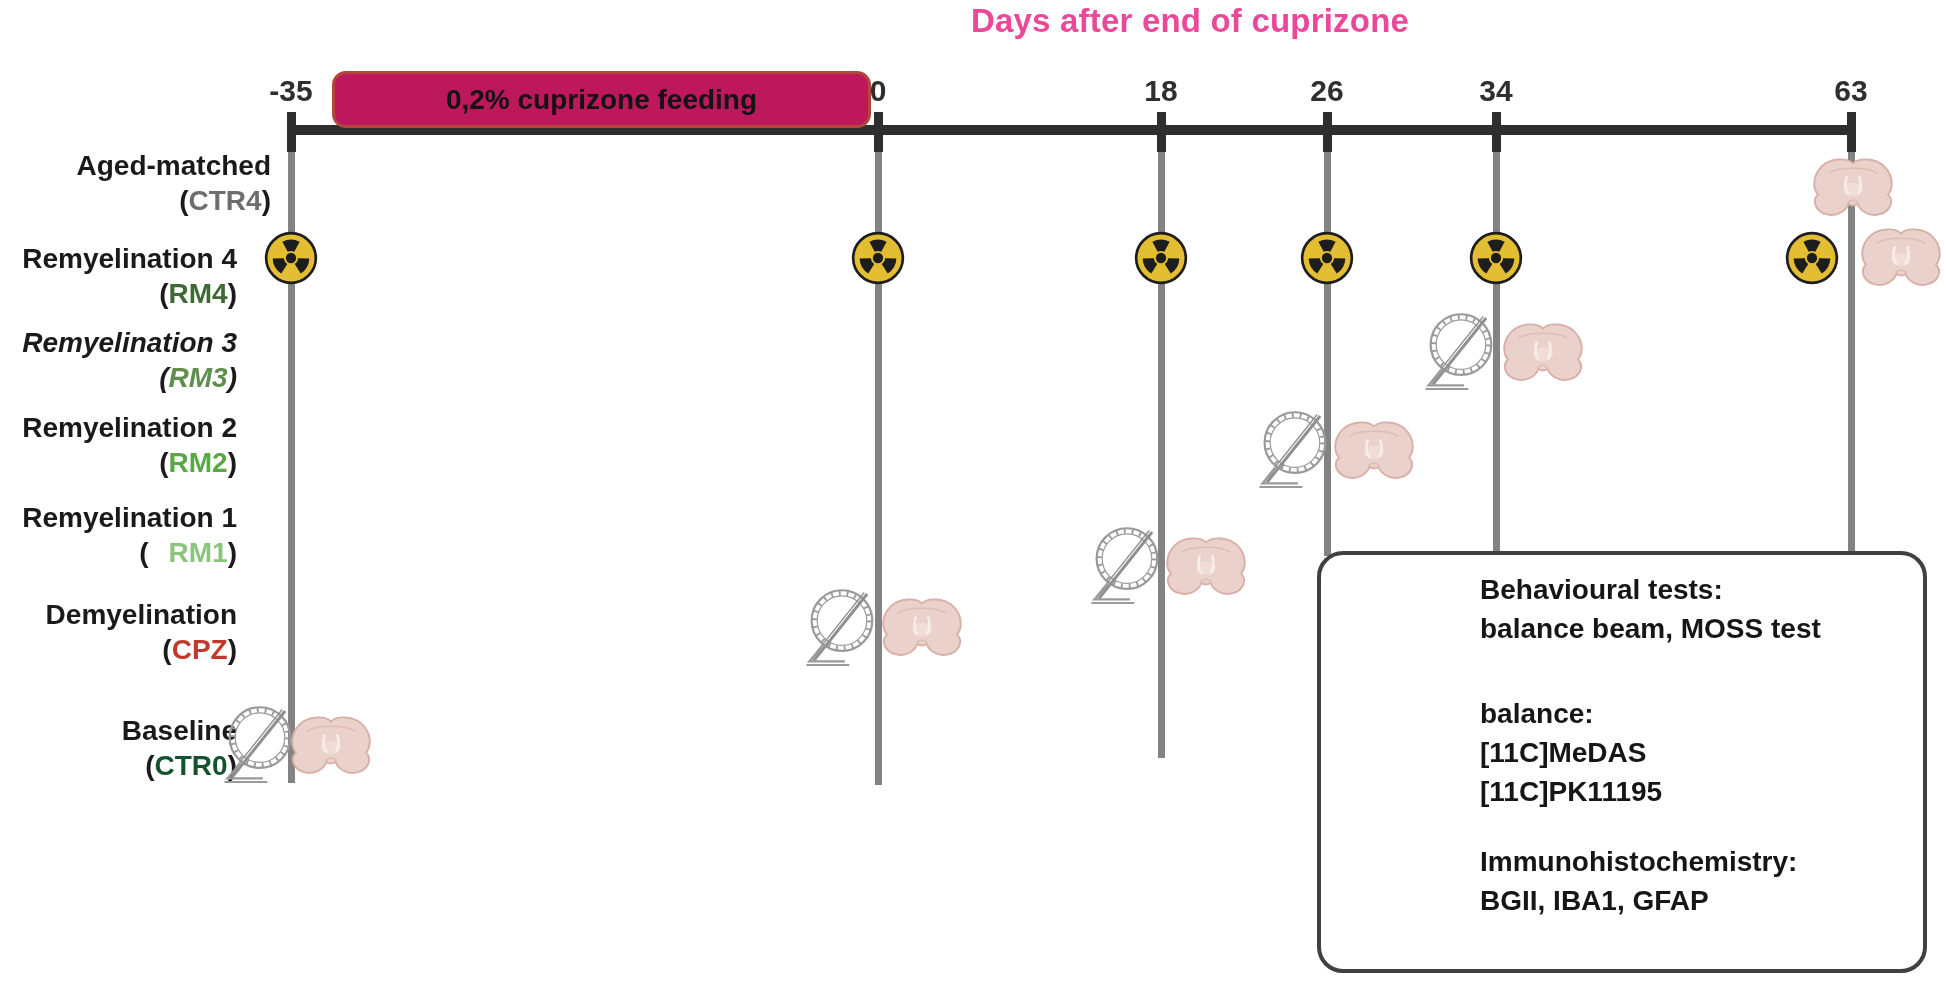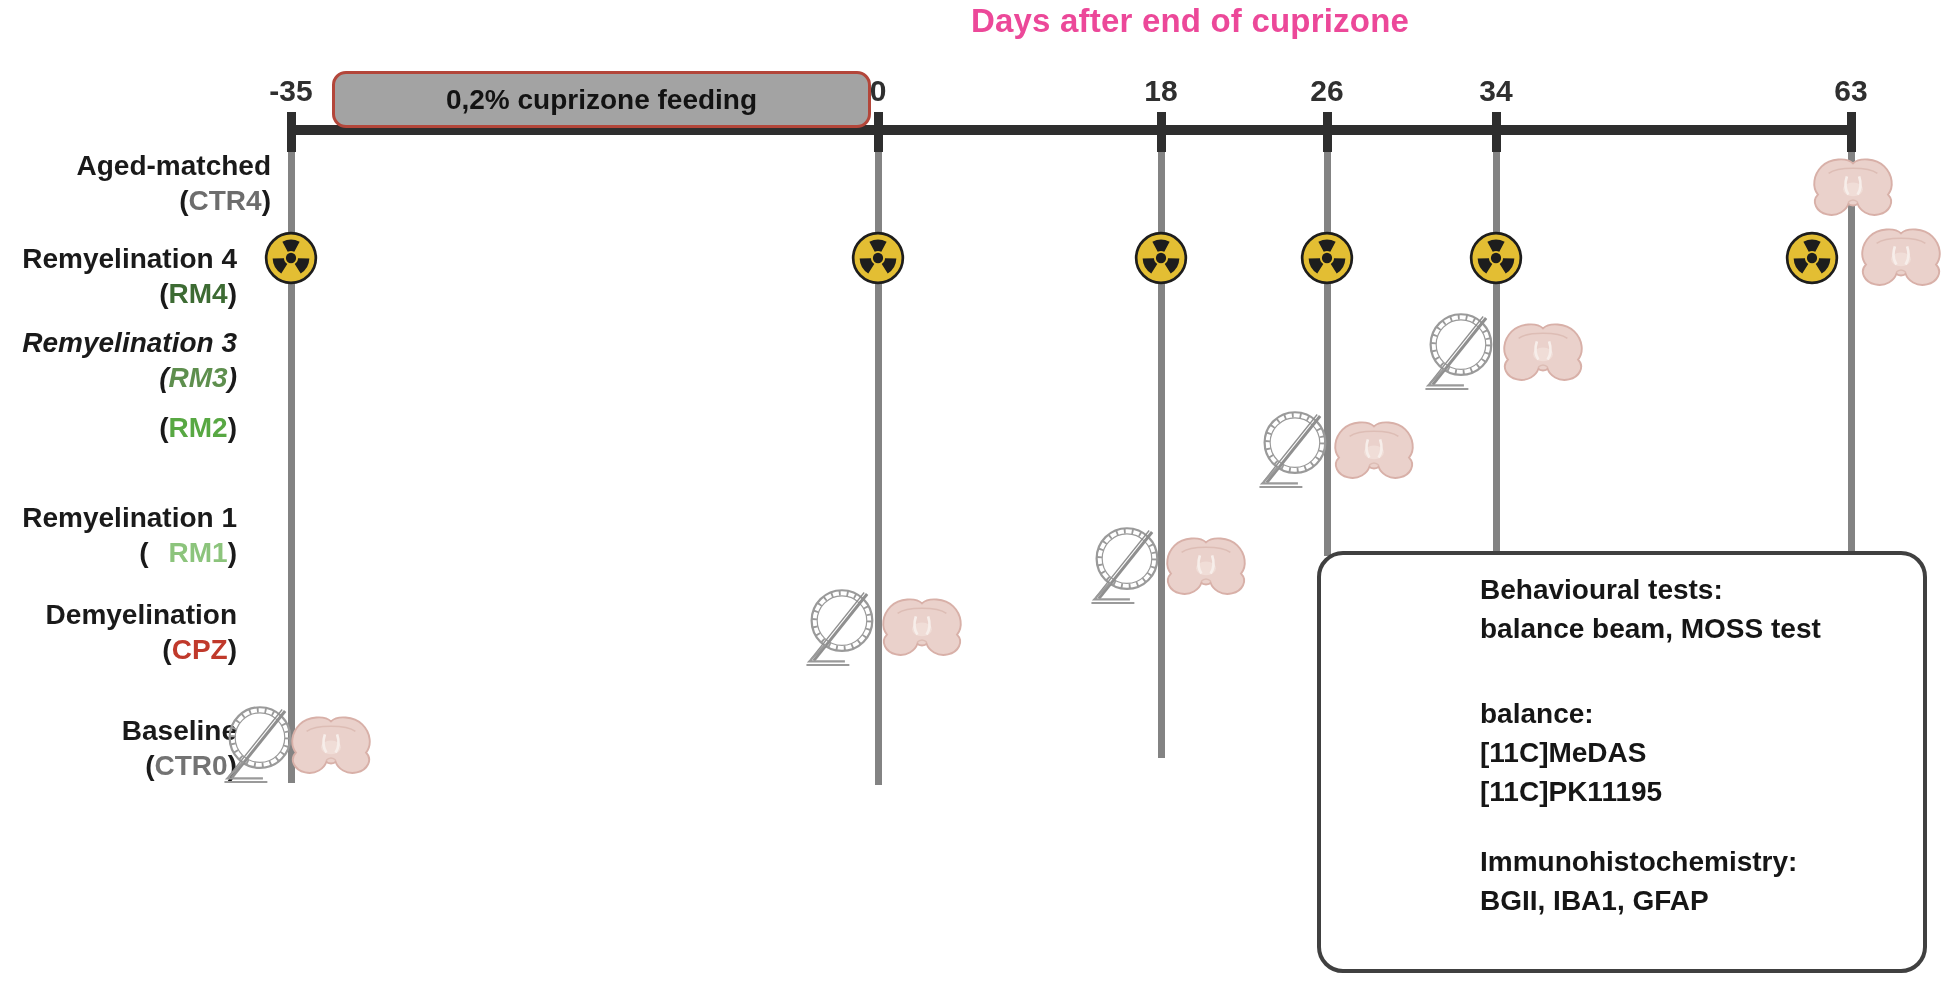--- a/index.html
+++ b/index.html
@@ -11,21 +11,21 @@
   .title{
     font-size:33px;font-weight:bold;color:#ec4899;text-align:center;letter-spacing:.2px;
   }
   .tick-label{
     font-size:30px;font-weight:bold;color:#2f2f2f;text-align:center;width:90px;margin-left:-45px;
   }
   .tick-mark{width:9px;height:40px;background:#2e2e2e;margin-left:-4px;z-index:3;}
   .tl-bar{height:10px;background:#2e2e2e;z-index:2;}
   .vline{width:7px;background:#838383;margin-left:-3px;z-index:1;}
   .feed-box{
-    background:#a3a3a3;border:3px solid #B3463A;border-radius:14px;z-index:4;
+    background:#be185d;border:3px solid #B3463A;border-radius:14px;z-index:4;
     display:flex;align-items:center;justify-content:center;
     font-size:28px;font-weight:bold;color:#131313;
   }
   .grp{width:237px;text-align:right;font-size:28px;font-weight:bold;line-height:35px;color:#1a1a1a;z-index:2;}
   .grp .code{font-weight:bold;}
   .icon{z-index:5;overflow:visible;}
   .legend-box{
     background:#ffffff;border:4px solid #404040;border-radius:26px;z-index:6;box-sizing:border-box;
   }
   .legend-text{font-size:28px;font-weight:bold;color:#161616;line-height:39px;white-space:nowrap;z-index:7;}
@@ -118,33 +118,34 @@
       </div>
       <div class="abs grp" style="left:0px;top:241px;">
         <div>Remyelination 4</div>
         <div><span>(</span><span class="code" style="color: rgb(61, 107, 51);">RM4</span><span>)</span></div>
       </div>
       <div class="abs grp" style="left:0px;top:325px;font-style:italic;">
         <div>Remyelination 3</div>
         <div><span>(</span><span class="code" style="color: rgb(94, 143, 78);">RM3</span><span>)</span></div>
       </div>
       <div class="abs grp" style="left:0px;top:410px;">
+        <div>Remyelination 2</div>
         <div><span>(</span><span class="code" style="color: rgb(88, 168, 67);">RM2</span><span>)</span></div>
       </div>
       <div class="abs grp" style="left:0px;top:500px;">
         <div>Remyelination 1</div>
         <div><span>(</span><span class="code" style="color: rgb(140, 196, 124); margin-left: 20px;">RM1</span><span>)</span></div>
       </div>
       <div class="abs grp" style="left:0px;top:597px;">
         <div>Demyelination</div>
         <div><span>(</span><span class="code" style="color: rgb(192, 57, 43);">CPZ</span><span>)</span></div>
       </div>
       <div class="abs grp" style="left:0px;top:713px;">
         <div>Baseline</div>
-        <div><span>(</span><span class="code" style="color: #737373;">CTR0</span><span>)</span></div>
+        <div><span>(</span><span class="code" style="color: #14532d;">CTR0</span><span>)</span></div>
       </div>
       <svg class="abs icon" width="54" height="54" style="left:264px;top:231px;">
         <use href="#sym-pet"></use>
       </svg>
       <svg class="abs icon" width="54" height="54" style="left:851px;top:231px;">
         <use href="#sym-pet"></use>
       </svg>
       <svg class="abs icon" width="54" height="54" style="left:1134px;top:231px;">
         <use href="#sym-pet"></use>
       </svg>

